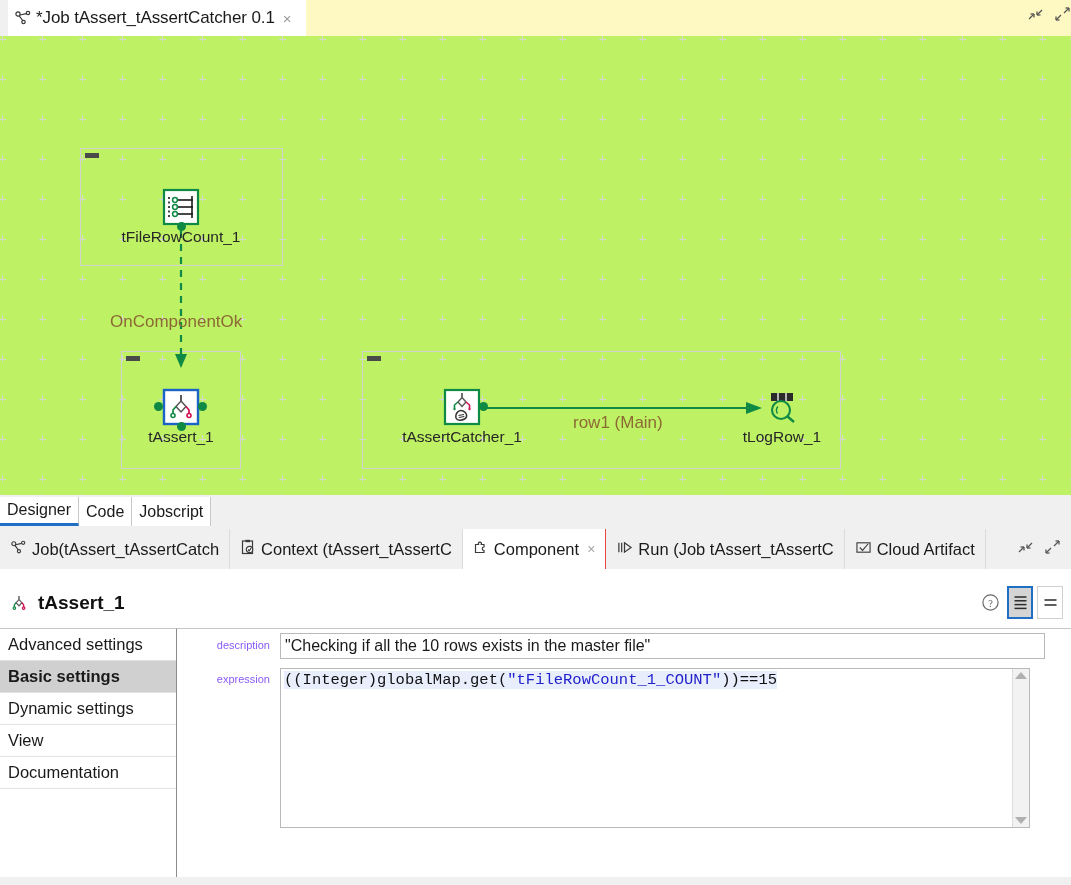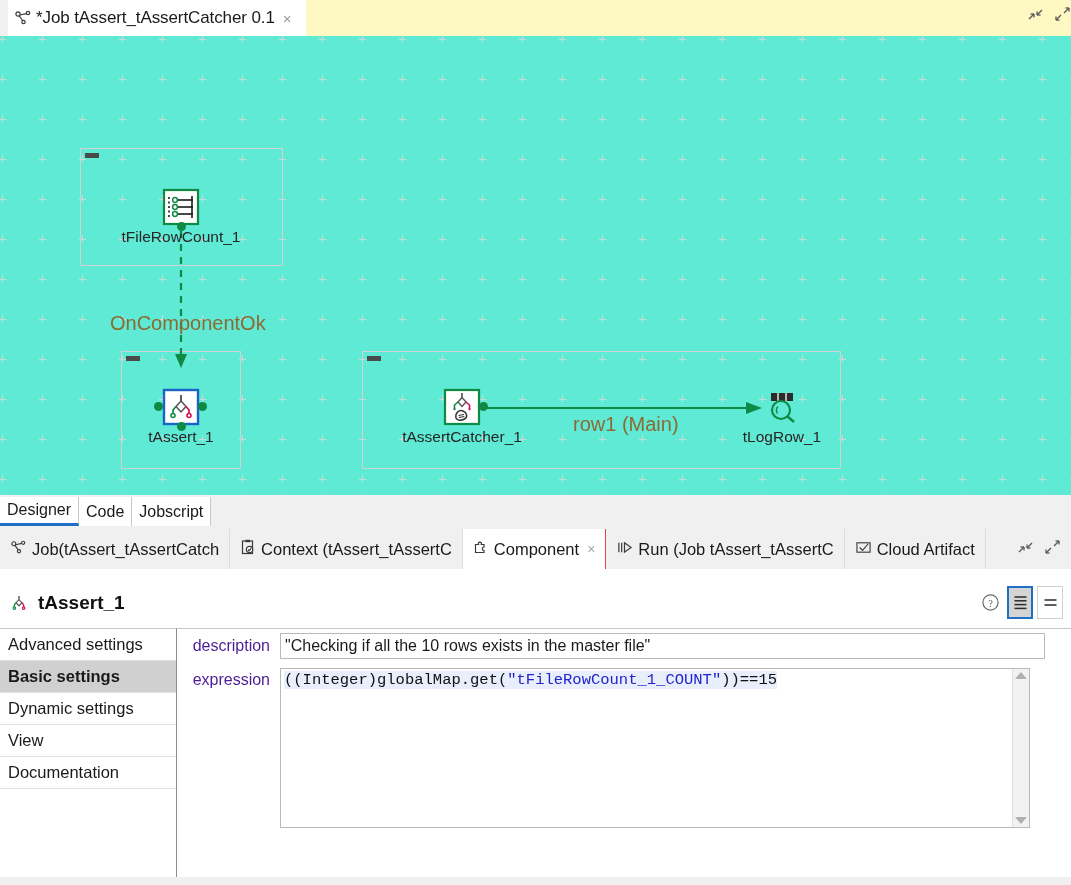--- a/index.html
+++ b/index.html
@@ -34,21 +34,21 @@
 
   .win-ctrls {
     position: absolute; right: 8px; top: 6px;
     display: flex; gap: 10px; align-items: center;
   }
   .win-ctrls svg { cursor: pointer; }
 
   
   .canvas {
     position: absolute; left: 0; top: 36px; width: 1071px; height: 459px;
-    background: #5eead4;
+    background: #bef264;
     overflow: hidden;
   }
   .grid {
     position: absolute; inset: 0;
     background-image:
       linear-gradient(to right, #d8d8d8 1px, transparent 1px),
       linear-gradient(to bottom, #d8d8d8 1px, transparent 1px);
     background-size: 40px 40px, 40px 40px;
     background-position: 2px 3px, 2px 3px;
     -webkit-mask-image:
@@ -82,21 +82,21 @@
     position: absolute; left: 50%; transform: translateX(-50%);
     top: 40px; white-space: nowrap;
     font-size: 15.5px; color: #262626;
   }
   .port {
     position: absolute; width: 9px; height: 9px; border-radius: 50%;
     background: #0f8a44;
   }
   .link-label {
     position: absolute; white-space: nowrap;
-    font-size: 20px; color: #8c6a34; text-align: center;
+    font-size: 17px; color: #8c6a34; text-align: center;
   }
 
   
   .view-tabs {
     position: absolute; left: 0; top: 495px; width: 1071px; height: 31px;
     background: #f0f0f0;
     display: flex; align-items: flex-end;
   }
   .view-tab {
     height: 29px; padding: 0 7px;
@@ -178,21 +178,21 @@
   .settings-item.sel { background: #d0d0d0; font-weight: bold; }
 
   .form-area {
     flex: 1; background: #ffffff;
     border-top: 1px solid #c6c6c6;
     position: relative;
   }
   .form-row { display: flex; align-items: flex-start; }
   .form-label {
     width: 103px; text-align: right; padding-right: 10px;
-    font-size: 16px; color: #4c1d95; line-height: 29px;
+    font-size: 11px; color: #8b5cf6; line-height: 29px;
     flex: 0 0 auto;
   }
   .desc-input {
     height: 26px; width: 765px; margin-top: 2px;
     border: 1px solid #b9b9b9;
     background: #ffffff;
     font-size: 16px; color: #1a1a1a;
     padding: 0 4px; outline: none;
     font-family: "Liberation Sans", sans-serif;
   }

